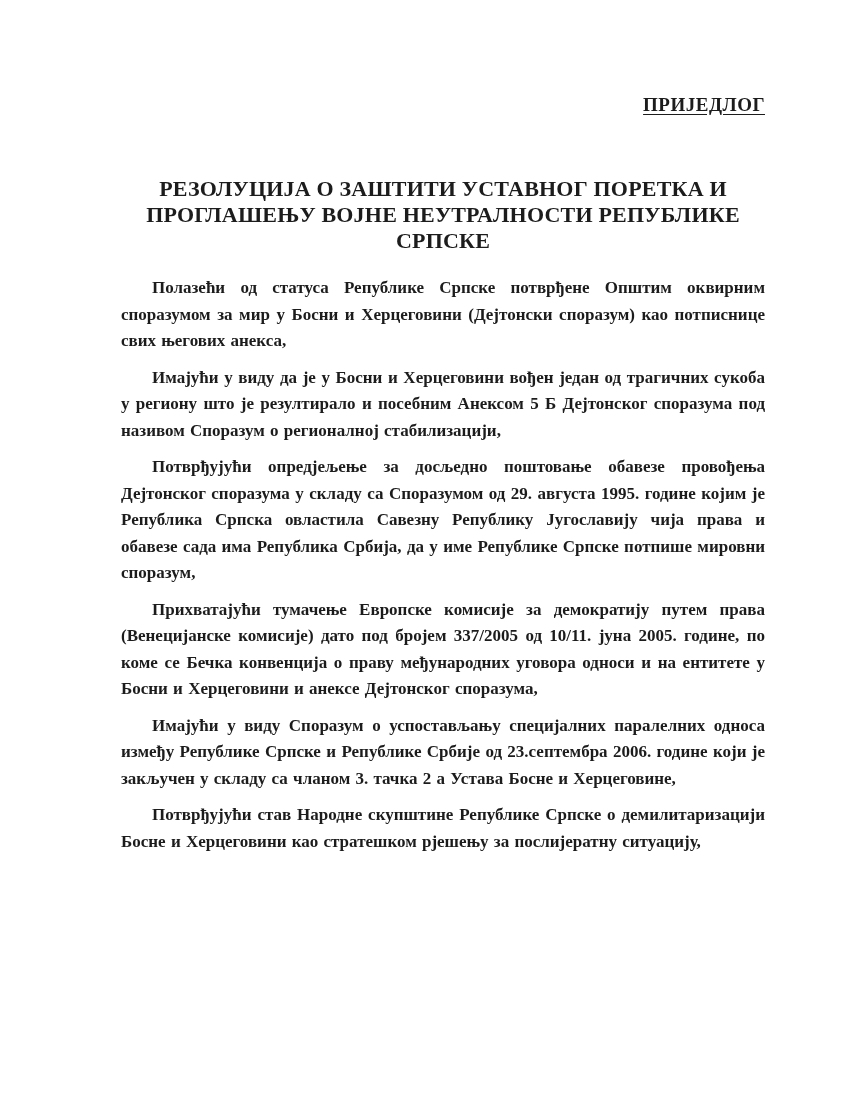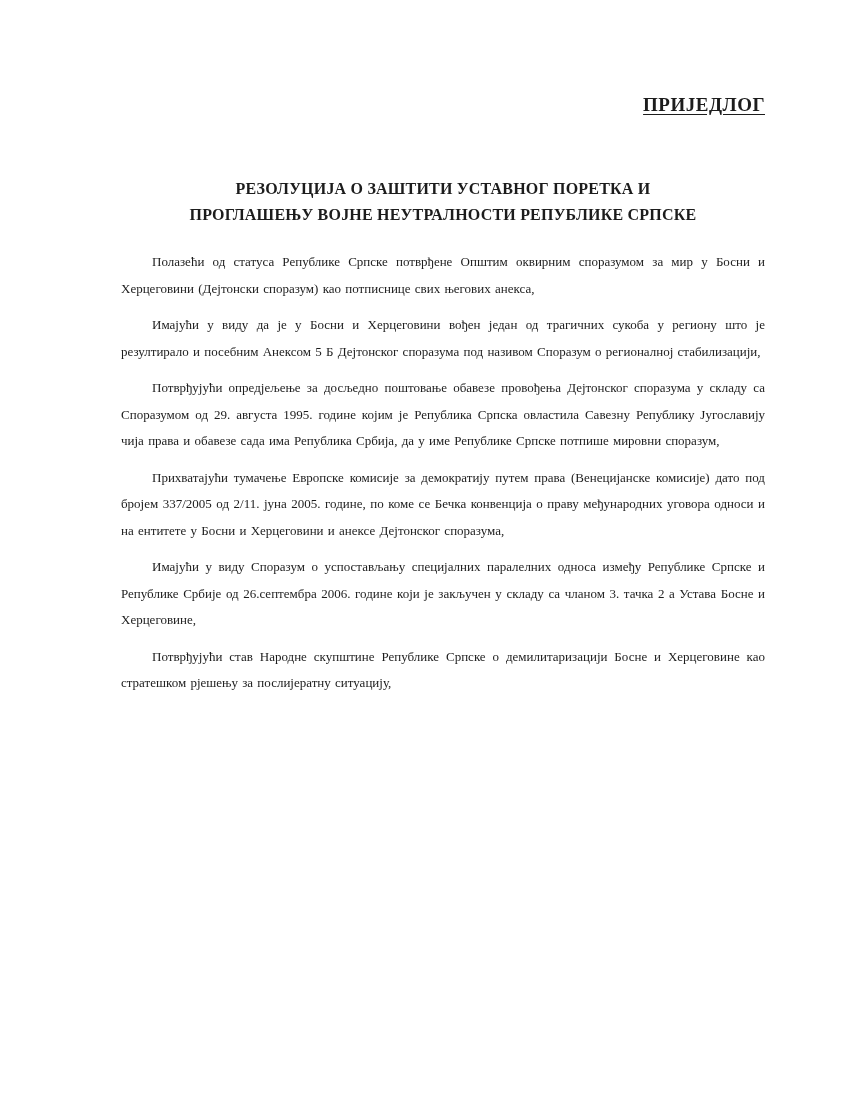--- a/index.html
+++ b/index.html
@@ -25,52 +25,53 @@
     font-weight: bold;
     font-size: 19px;
     letter-spacing: 0.5px;
     text-decoration: underline;
     text-underline-offset: 3px;
   }
   .doc-title {
     margin-top: 60px;
     text-align: center;
     font-weight: bold;
-    font-size: 16px;
+    font-size: 22px;
     line-height: 26px;
     white-space: pre-line;
     letter-spacing: 0.2px;
   }
   .body-text {
     margin-top: 21px;
   }
   p.para {
     text-align: justify;
     text-indent: 31px;
-    font-size: 13px;
+    font-size: 17px;
     line-height: 26.5px;
     margin-top: 10px;
     word-spacing: 1px;
+    font-weight: bold;
   }
   p.para:first-child { margin-top: 0; }
 </style>
 </head>
 <body>
 
 <div class="page">
   <div class="content">
 
     <div class="doc-label">ПРИЈЕДЛОГ</div>
 
     <h1 class="doc-title">РЕЗОЛУЦИЈА  О ЗАШТИТИ УСТАВНОГ ПОРЕТКА И
 ПРОГЛАШЕЊУ ВОЈНЕ НЕУТРАЛНОСТИ РЕПУБЛИКЕ СРПСКЕ</h1>
 
     <div class="body-text">
       <p class="para">Полазећи од статуса Републике Српске потврђене Општим оквирним споразумом за мир у Босни и Херцеговини (Дејтонски споразум) као потписнице свих његових анекса,</p>
       <p class="para">Имајући у виду да је у Босни и Херцеговини вођен један од трагичних сукоба у региону што је резултирало и посебним Анексом 5 Б Дејтонског споразума под називом Споразум о регионалној стабилизацији,</p>
       <p class="para">Потврђујући опредјељење за досљедно поштовање обавезе провођења Дејтонског споразума у складу са Споразумом од 29. августа 1995. године којим је Република Српска овластила Савезну Републику Југославију чија права и обавезе сада има Република Србија,  да у име Републике Српске потпише мировни споразум,</p>
-      <p class="para">Прихватајући тумачење Европске комисије за демократију путем права (Венецијанске комисије) дато под бројем 337/2005 од 2/11. јуна 2005. године, по коме се Бечка конвенција о праву међународних уговора односи и на ентитете у Босни и Херцеговини и анексе Дејтонског споразума,</p>
-      <p class="para">Имајући у виду  Споразум о успостављању специјалних паралелних односа између Републике Српске и Републике Србије од 26.септембра 2006. године који је закључен у складу са чланом 3. тачка 2 а Устава Босне и Херцеговине,</p>
-      <p class="para">Потврђујући став Народне скупштине Републике Српске о демилитаризацији Босне и Херцеговине као стратешком рјешењу за послијератну ситуацију,</p>
+      <p class="para">Прихватајући тумачење Европске комисије за демократију путем права (Венецијанске комисије) дато под бројем 337/2005 од 10/11. јуна 2005. године, по коме се Бечка конвенција о праву међународних уговора односи и на ентитете у Босни и Херцеговини и анексе Дејтонског споразума,</p>
+      <p class="para">Имајући у виду  Споразум о успостављању специјалних паралелних односа између Републике Српске и Републике Србије од 23.септембра 2006. године који је закључен у складу са чланом 3. тачка 2 а Устава Босне и Херцеговине,</p>
+      <p class="para">Потврђујући став Народне скупштине Републике Српске о демилитаризацији Босне и Херцеговини као стратешком рјешењу за послијератну ситуацију,</p>
     </div>
 
   </div>
 </div>
 
 </body></html>

